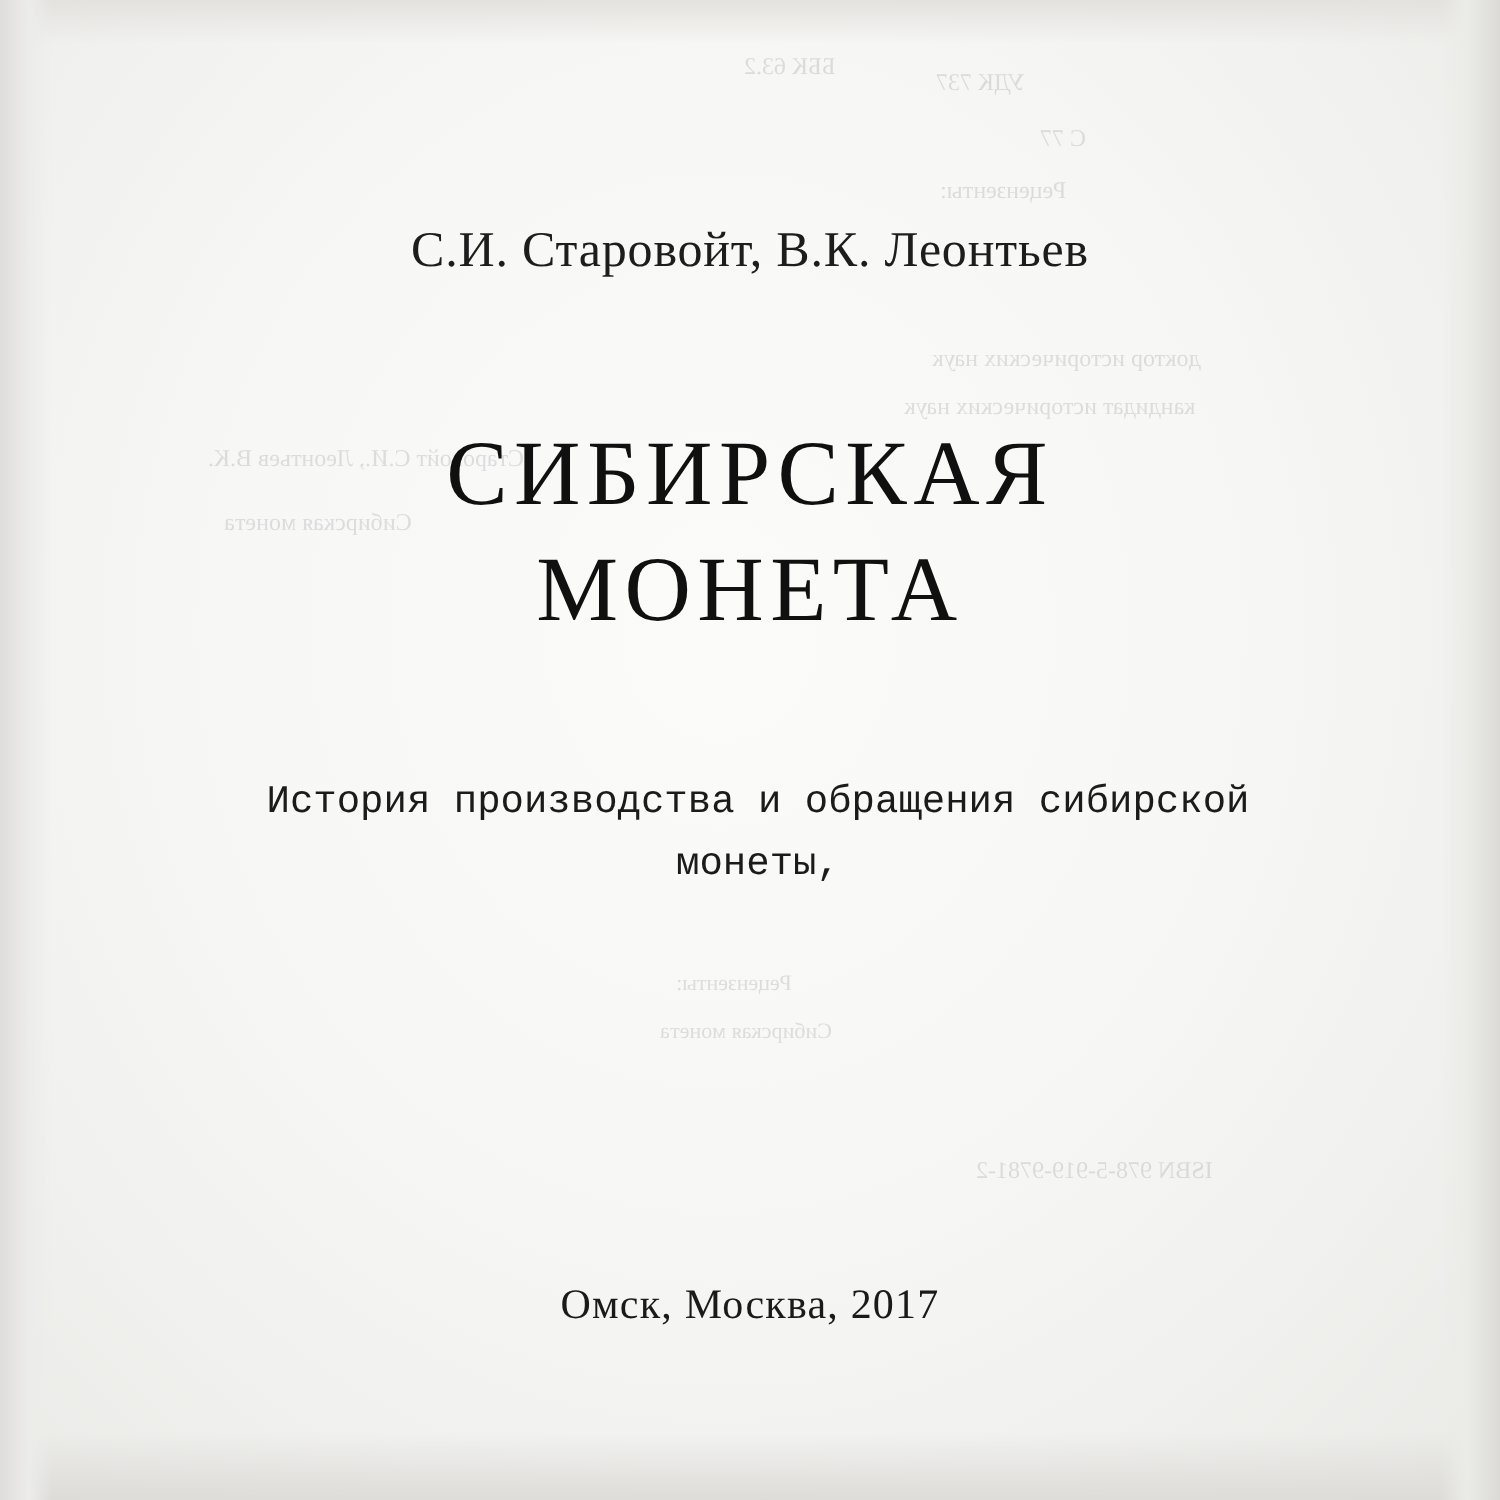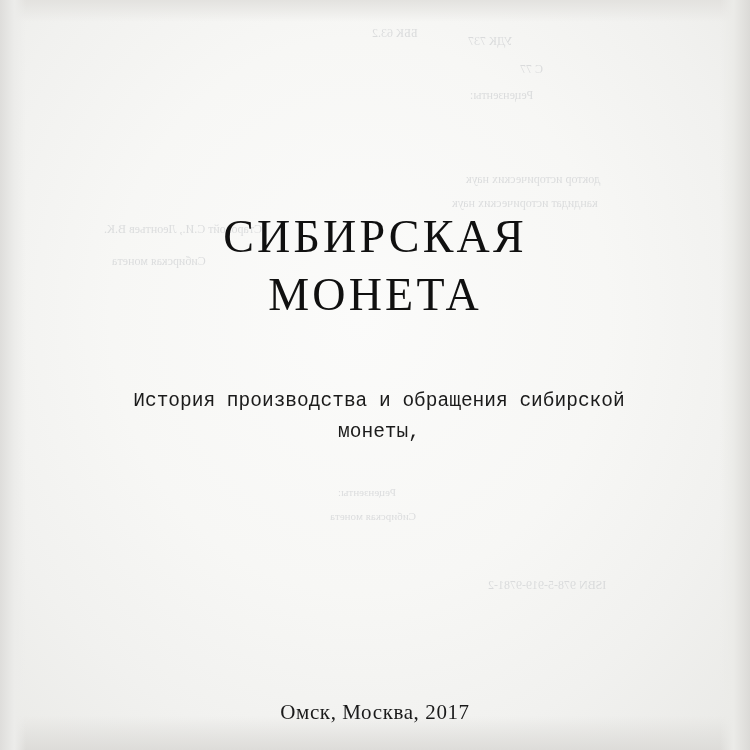--- a/index.html
+++ b/index.html
@@ -103,21 +103,21 @@
     font-size: 19.5px;
     line-height: 31px;
     color: #1b1b1b;
     font-family: Liberation Mono, monospace;
   }
 
   .imprint {
     position: absolute;
     left: 0;
     right: 0;
-    top: 700px;
+    top: 640px;
     font-size: 21px;
     letter-spacing: 0.6px;
     color: #1a1a1a;
   }
 </style>
 </head>
 <body>
 
 <div class="page">
 
@@ -133,20 +133,21 @@
   <div class="bleed" style="left:466px; top:172px; font-size:12px;">доктор исторических наук</div>
   <div class="bleed" style="left:452px; top:196px; font-size:12px;">кандидат исторических наук</div>
   <div class="bleed" style="left:104px; top:222px; font-size:12px;">Старовойт С.И., Леонтьев В.К.</div>
   <div class="bleed" style="left:112px; top:254px; font-size:12px;">Сибирская монета</div>
   <div class="bleed" style="left:338px; top:486px; font-size:11px;">Рецензенты:</div>
   <div class="bleed" style="left:330px; top:510px; font-size:11px;">Сибирская монета</div>
   <div class="bleed" style="left:488px; top:578px; font-size:12px;">ISBN 978-5-919-9781-2</div>
 
   <div class="content">
 
+    <div class="authors">С.И. Старовойт, В.К. Леонтьев</div>
 
     <div class="title">
       <div>СИБИРСКАЯ</div>
       <div>МОНЕТА</div>
     </div>
 
     <div class="subtitle">
       <div>История производства и обращения сибирской монеты,</div>
     </div>
 

